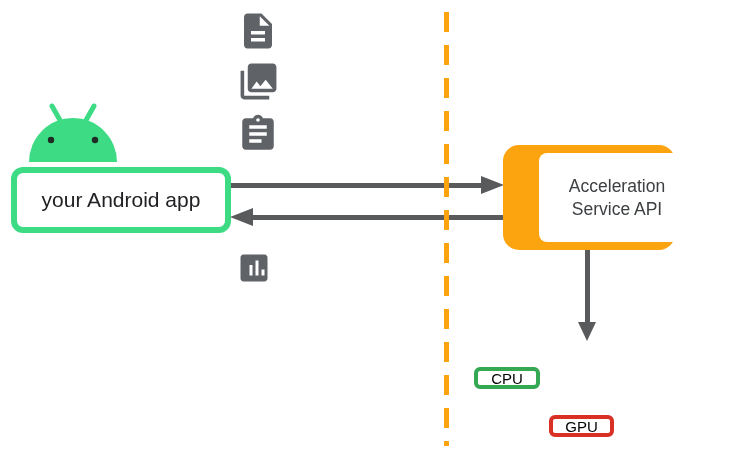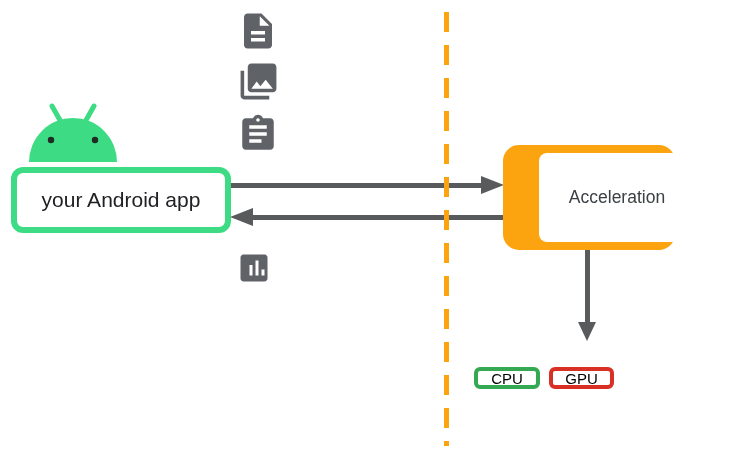--- a/index.html
+++ b/index.html
@@ -93,21 +93,21 @@
 
   
   .chip {
     box-sizing: border-box;
     top: 367px; height: 22px;
     background: #ffffff; border-radius: 6px;
     display: flex; align-items: center; justify-content: center;
   }
   .chip span { font-size: 15px; color: #000000; }
   .chip-cpu { left: 474px; width: 66px; border: 4px solid var(--cpu_green); }
-  .chip-gpu { left: 549px; width: 65px; border: 4px solid var(--gpu_red); }
+  .chip-gpu { left: 549px; width: 65px; border: 4px solid var(--gpu_red); margin-top: 48px; }
 </style>
 </head>
 <body>
 
 <div class="canvas">
 
   <svg class="abs robot" width="92" height="60" viewBox="0 0 92 60">
     <line x1="25" y1="3" x2="34" y2="19" stroke="#3DDC84" stroke-width="5" stroke-linecap="round"></line>
     <line x1="67" y1="3" x2="58" y2="19" stroke="#3DDC84" stroke-width="5" stroke-linecap="round"></line>
     <path d="M2 59 A44 44 0 0 1 90 59 Z" fill="#3DDC84"></path>
@@ -136,20 +136,21 @@
   <div class="abs head-right"></div>
 
   <div class="abs arrow-line line-left"></div>
   <div class="abs head-left"></div>
 
   <div class="abs boundary"></div>
 
   <div class="abs accel-box">
     <div class="accel-inner">
       <span>Acceleration</span>
+      <span>Service API</span>
     </div>
   </div>
 
   <div class="abs arrow-line line-down"></div>
   <div class="abs head-down"></div>
 
   <div class="abs chip chip-cpu">
     <span>CPU</span>
   </div>
   <div class="abs chip chip-gpu">

